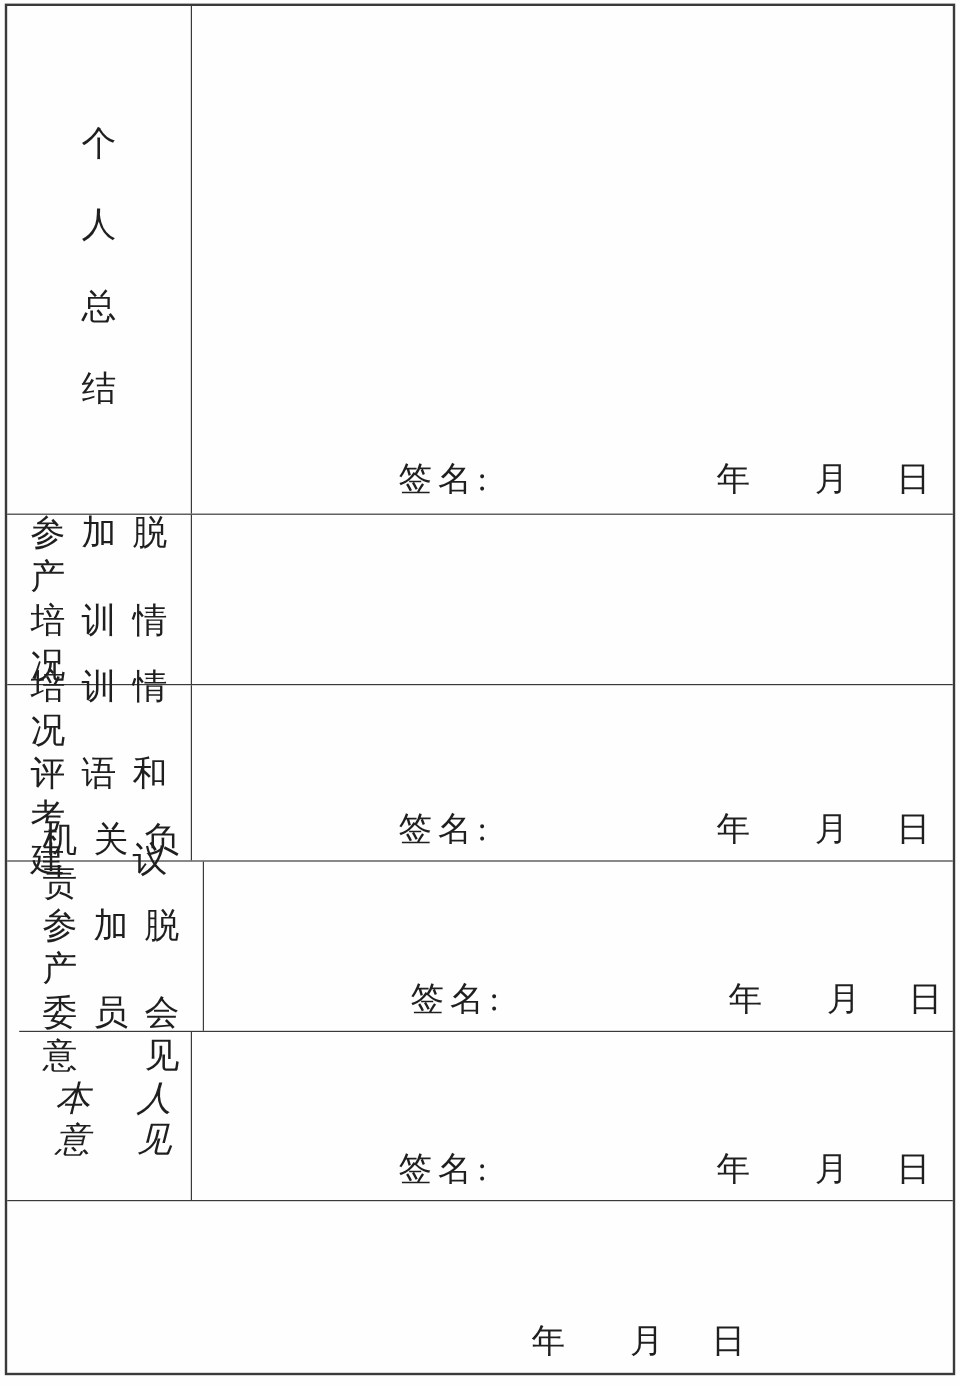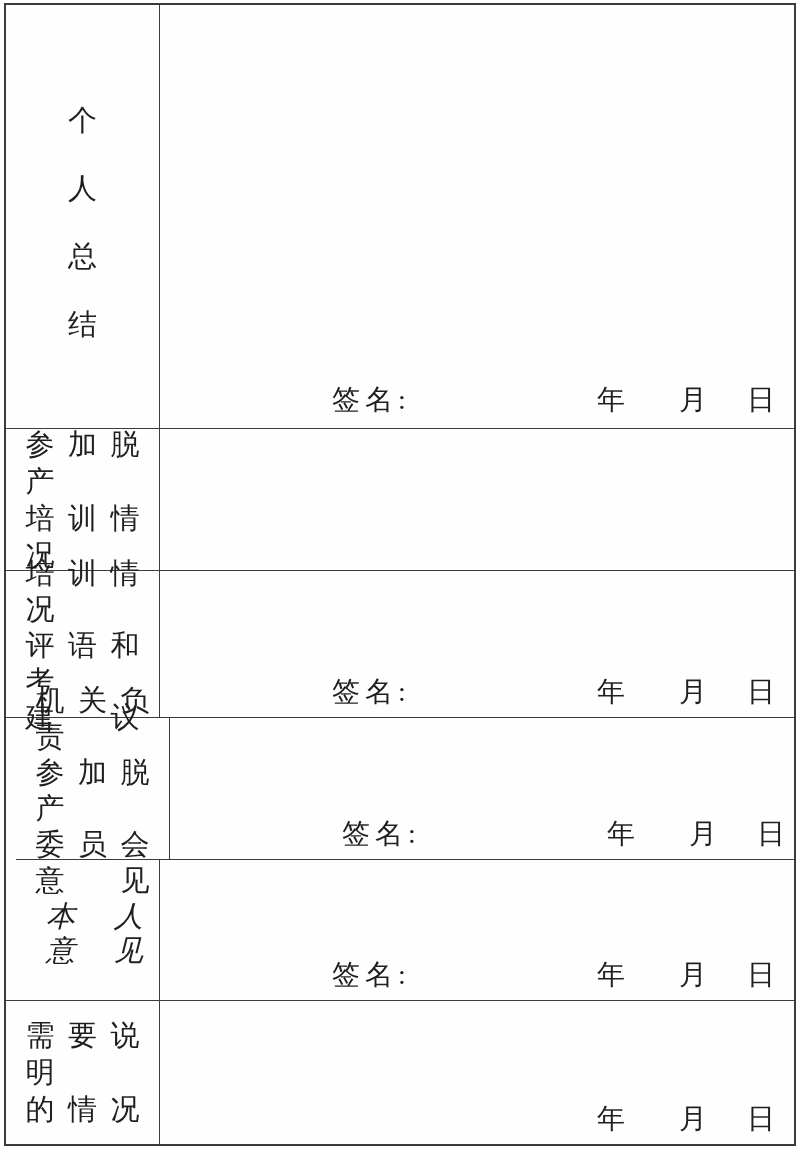--- a/index.html
+++ b/index.html
@@ -178,26 +178,20 @@
         <div class="sig-line">
           <span class="sig-label">签名:</span>
           <span class="date-y">年</span>
           <span class="date-m">月</span>
           <span class="date-d">日</span>
         </div>
       </div>
     </div>
 
     <div class="row row-r6 last">
-      <div class="label-cell">
-        <div class="h-label">
-          <div class="line">需要说明</div>
-          <div class="line">的情况</div>
-        </div>
-      </div>
       <div class="content-cell">
         <div class="sig-line stamp">
           <span class="date-y">年</span>
           <span class="date-m">月</span>
           <span class="date-d">日</span>
         </div>
       </div>
     </div>
 
   </div>

